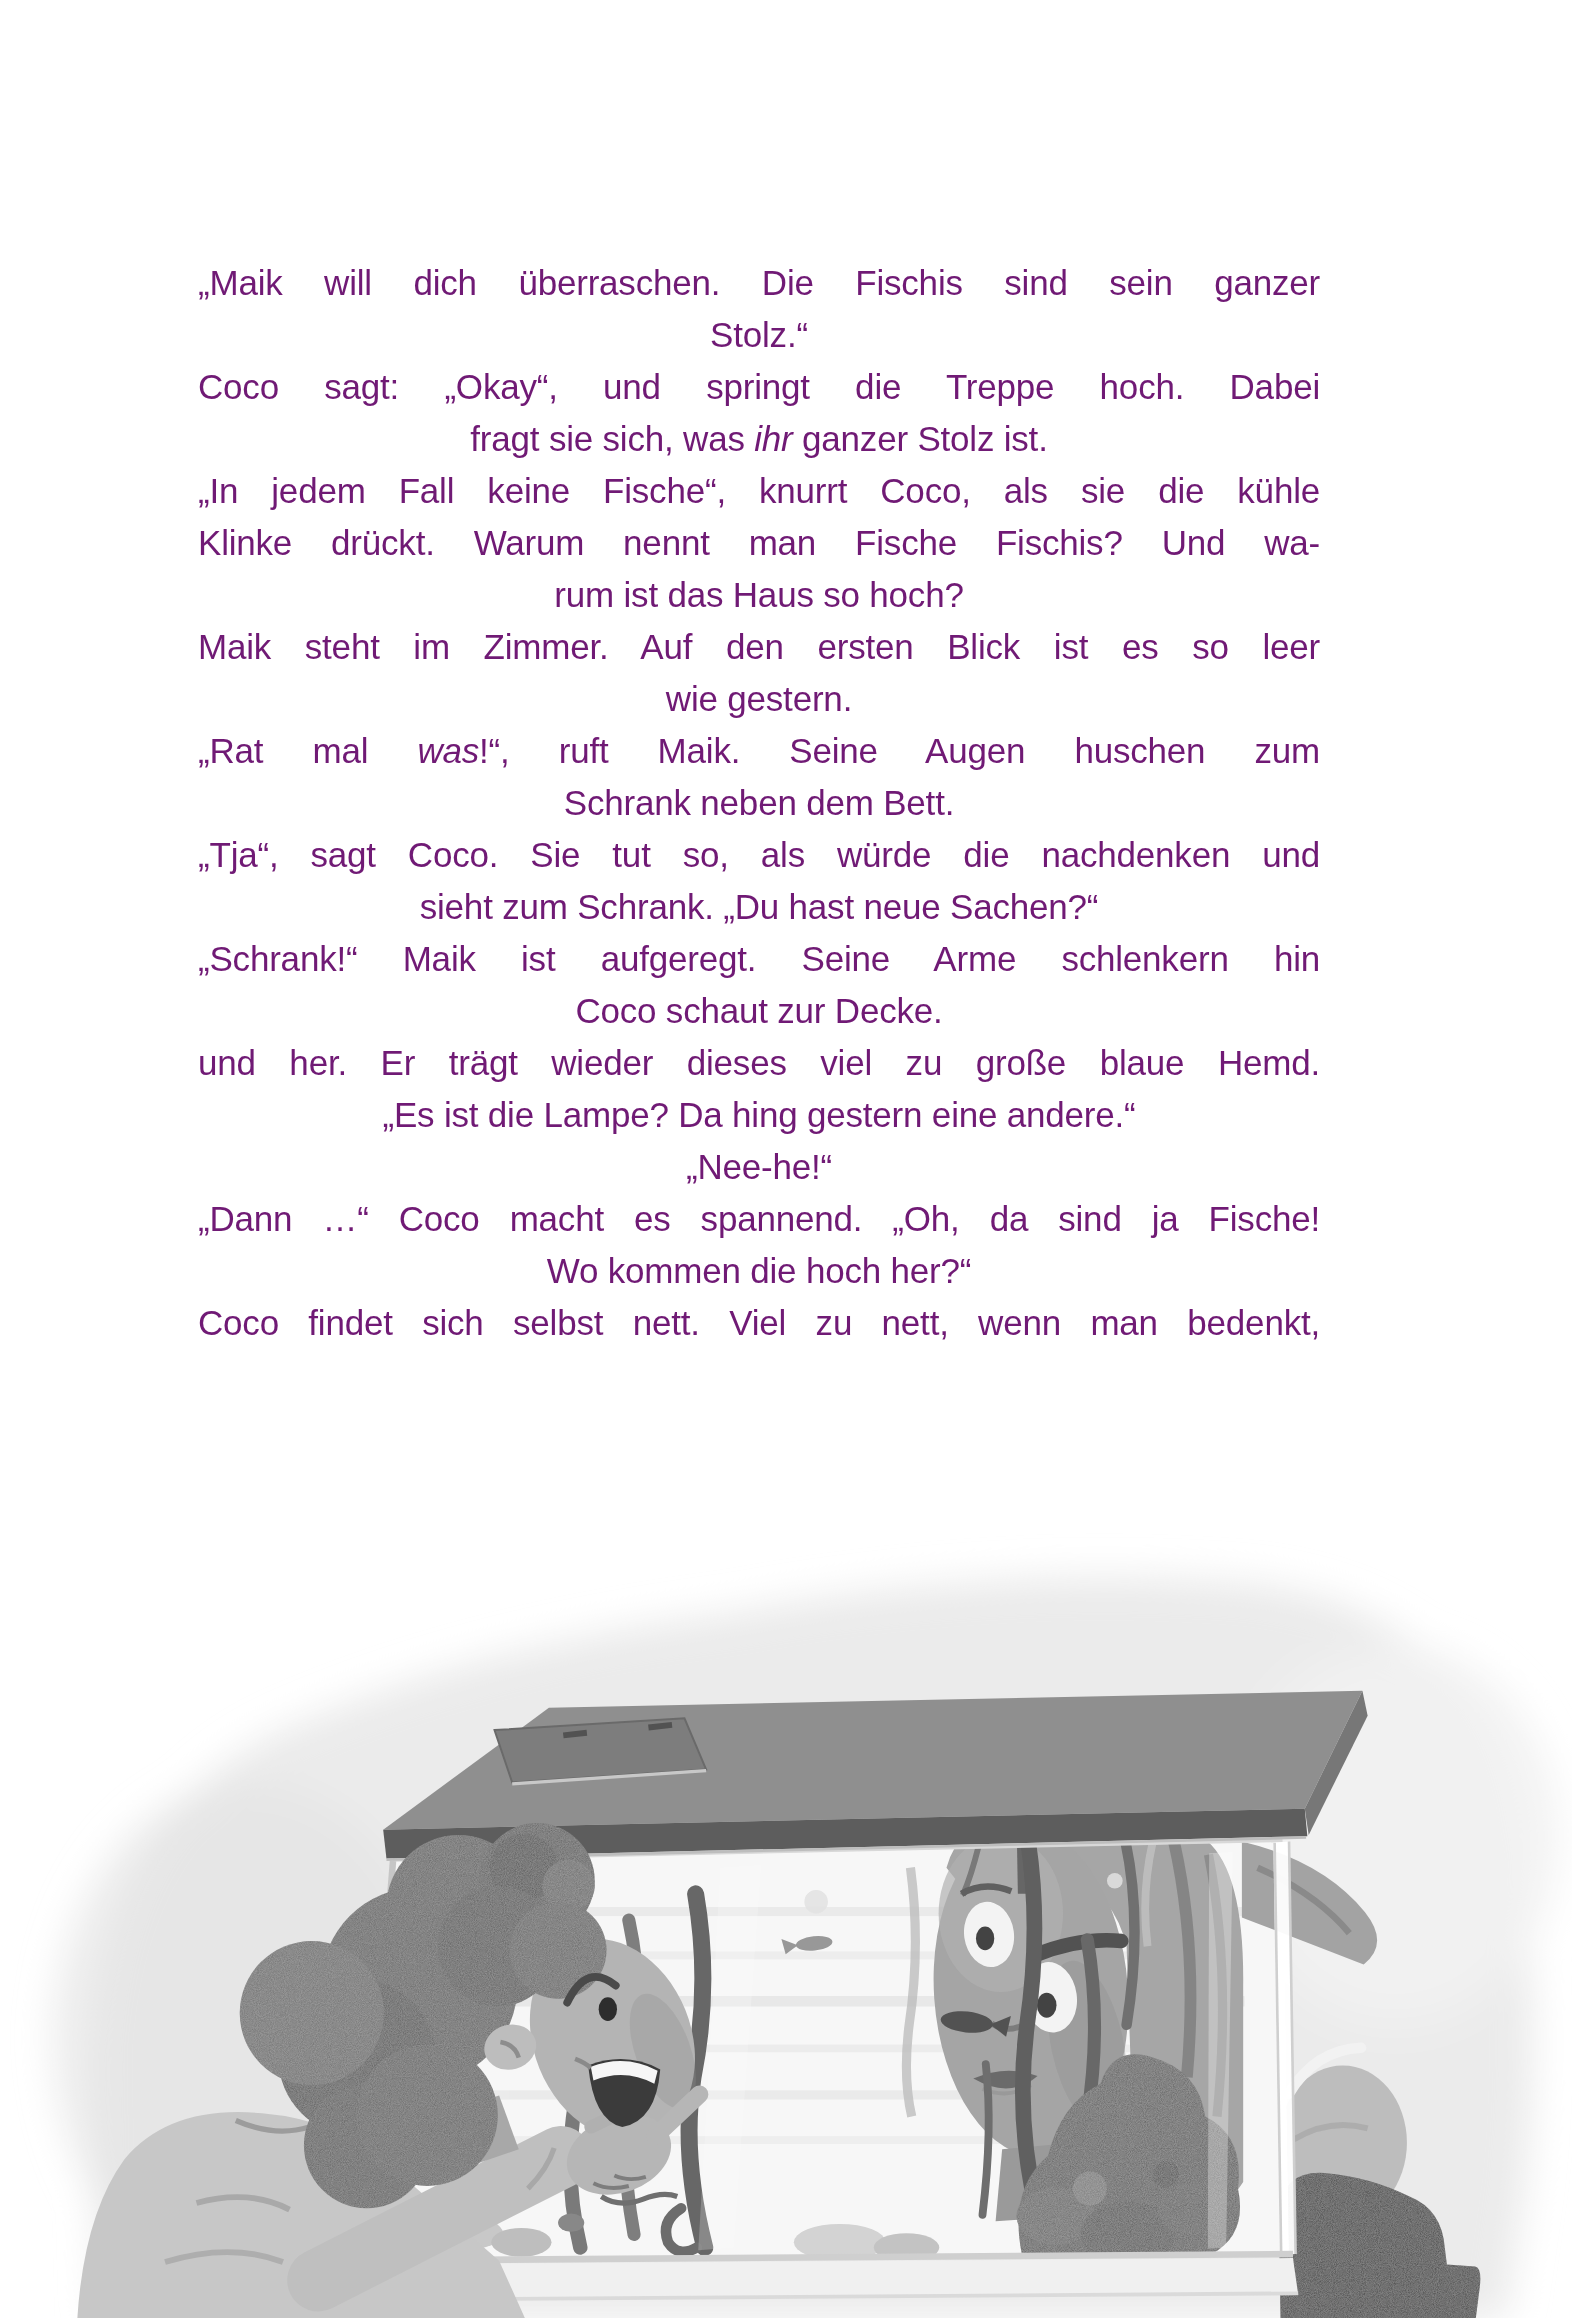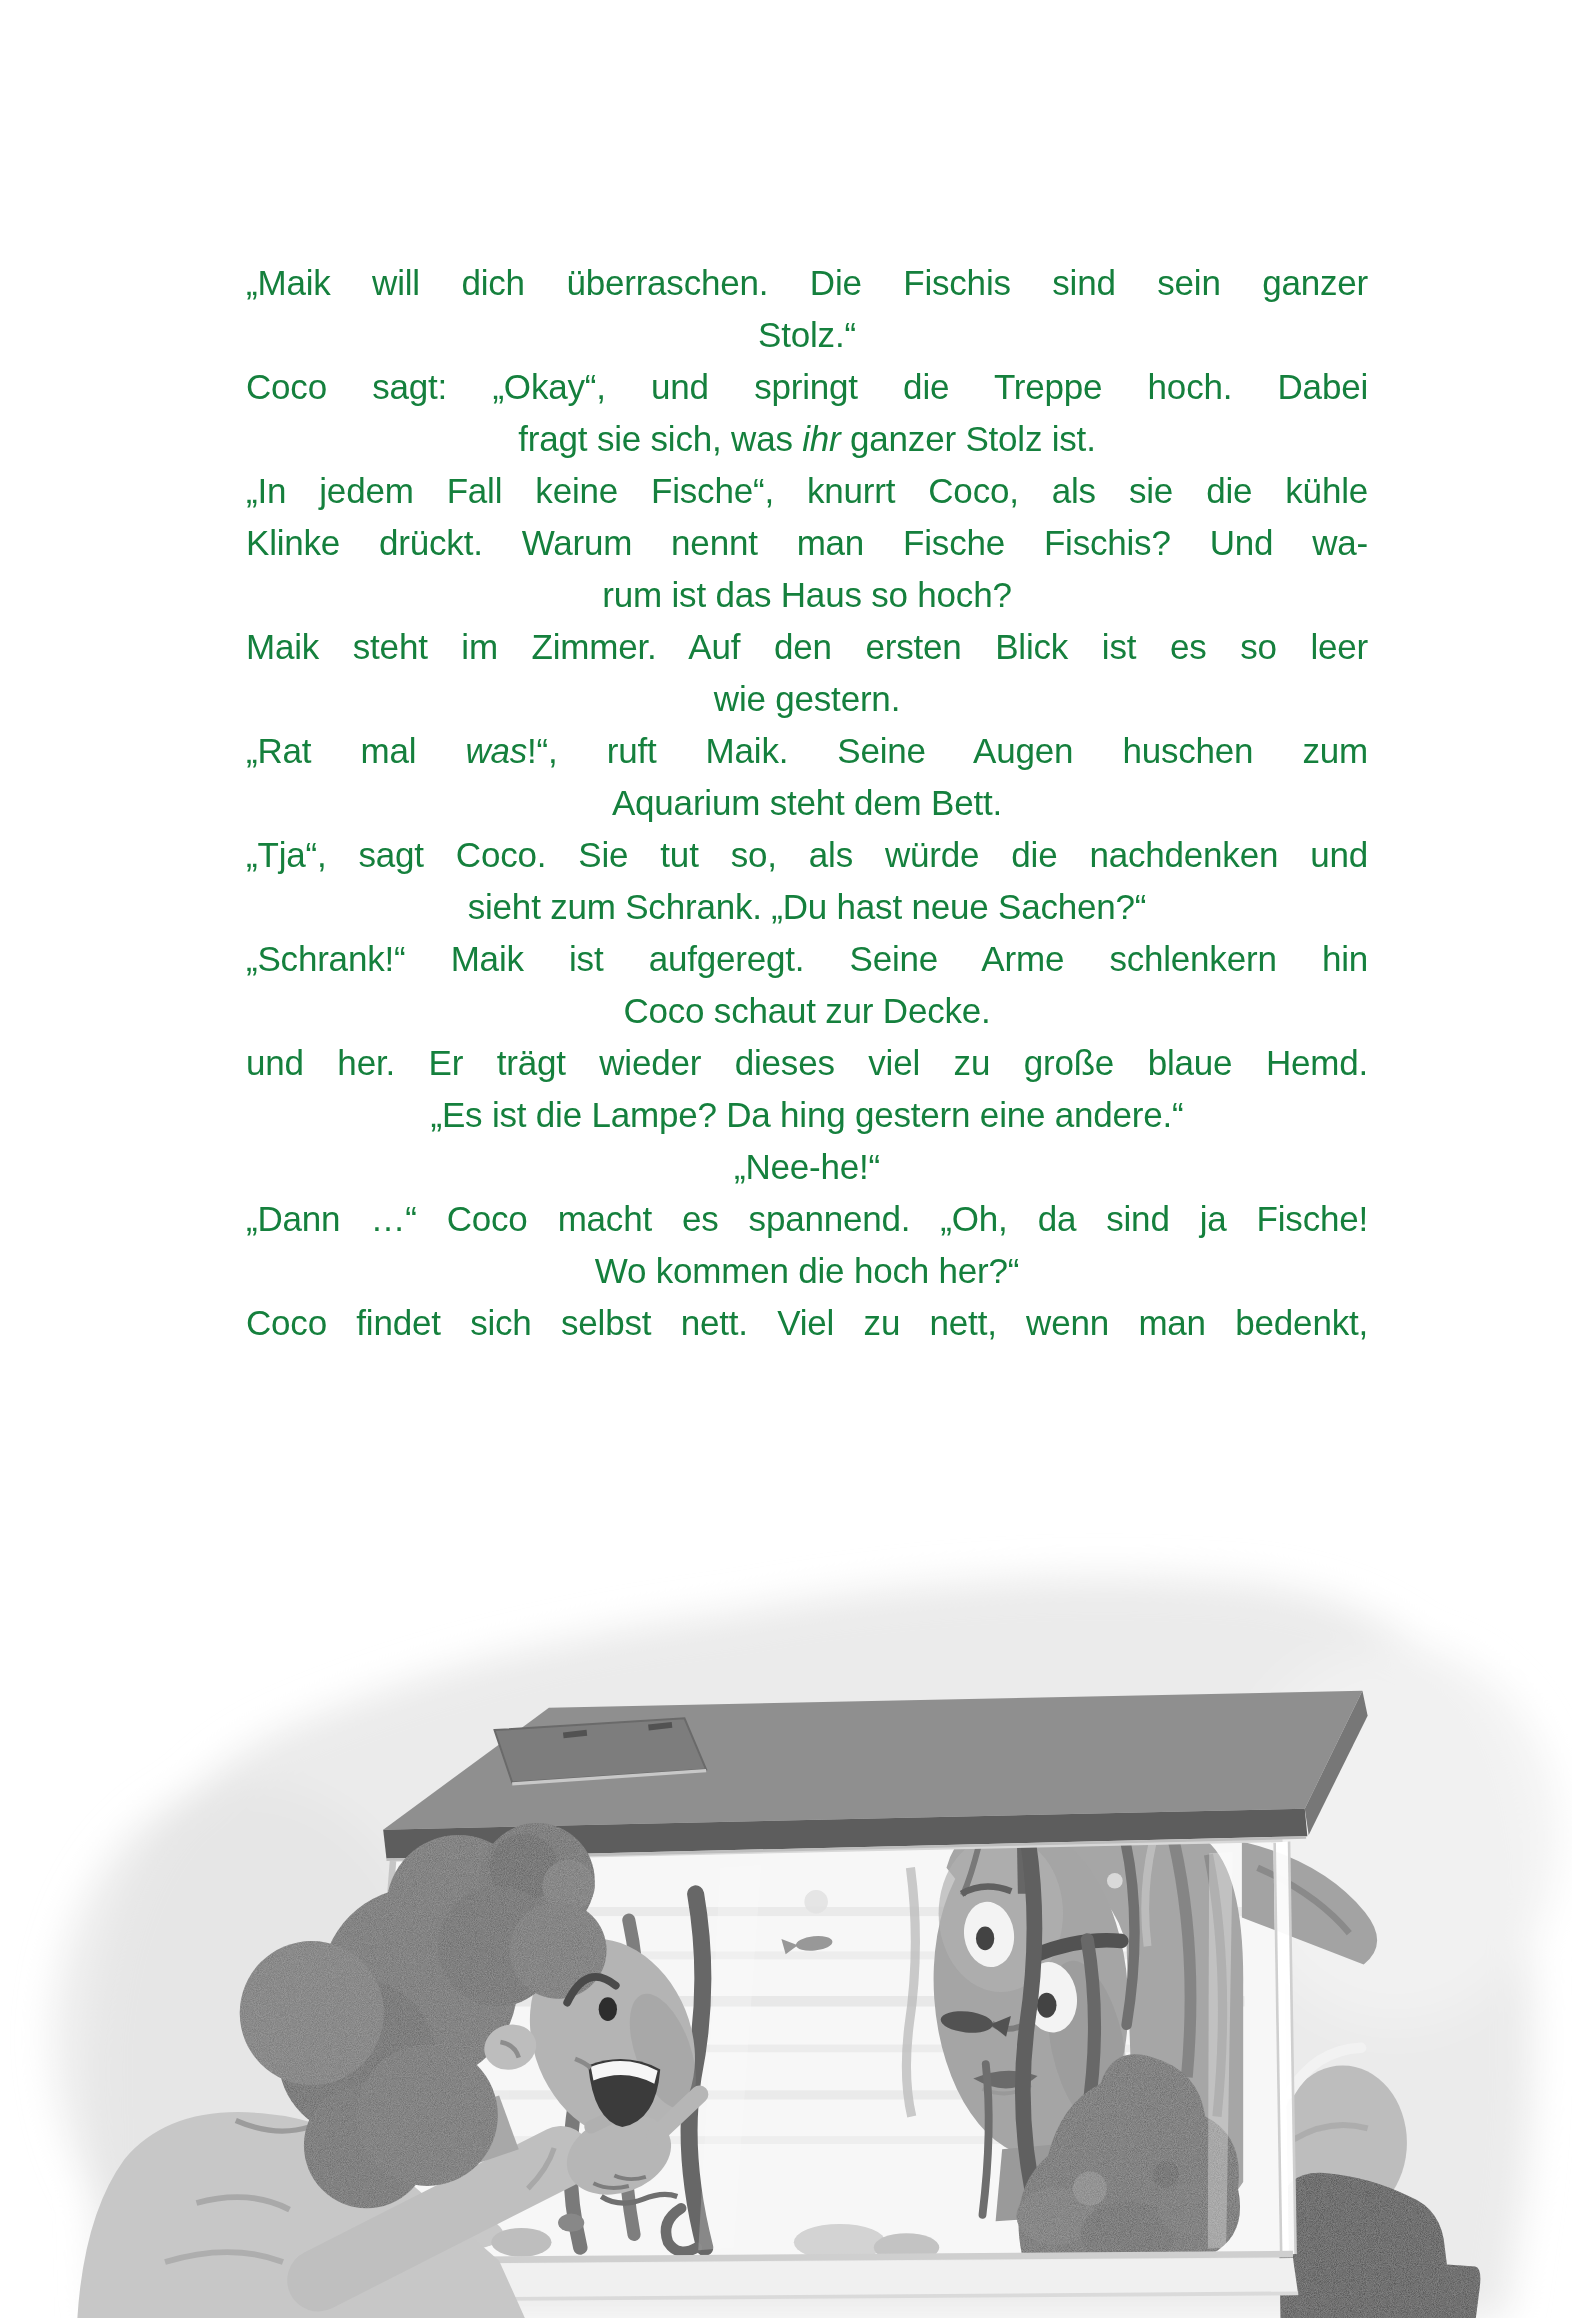--- a/index.html
+++ b/index.html
@@ -14,32 +14,32 @@
     letter-spacing:-0.2px;
   }
   .line{white-space:normal;text-align:center;}
   .line.j{text-align:justify;text-align-last:justify;}
   .line em{font-style:italic;}
   .illustration{position:absolute;left:0;top:1527px;width:1572px;height:792px;}
 </style>
 </head>
 <body>
 
-<div class="text-block" style="color: #15803d; margin-left: 48px;">
+<div class="text-block" style="color: #701a75;">
     <div class="line j"><span>„Maik will dich überraschen. Die Fischis sind sein ganzer</span></div>
     <div class="line"><span>Stolz.“</span></div>
     <div class="line j"><span>Coco sagt: „Okay“, und springt die Treppe hoch. Dabei</span></div>
     <div class="line"><span>fragt sie sich, was </span><em>ihr</em><span> ganzer Stolz ist.</span></div>
     <div class="line j"><span>„In jedem Fall keine Fische“, knurrt Coco, als sie die kühle</span></div>
     <div class="line j"><span>Klinke drückt. Warum nennt man Fische Fischis? Und wa-</span></div>
     <div class="line"><span>rum ist das Haus so hoch?</span></div>
     <div class="line j"><span>Maik steht im Zimmer. Auf den ersten Blick ist es so leer</span></div>
     <div class="line"><span>wie gestern.</span></div>
     <div class="line j"><span>„Rat mal </span><em>was</em><span>!“, ruft Maik. Seine Augen huschen zum</span></div>
-    <div class="line"><span>Aquarium steht dem Bett.</span></div>
+    <div class="line"><span>Schrank neben dem Bett.</span></div>
     <div class="line j"><span>„Tja“, sagt Coco. Sie tut so, als würde die nachdenken und</span></div>
     <div class="line"><span>sieht zum Schrank. „Du hast neue Sachen?“</span></div>
     <div class="line j"><span>„Schrank!“ Maik ist aufgeregt. Seine Arme schlenkern hin</span></div>
     <div class="line"><span>Coco schaut zur Decke.</span></div>
     <div class="line j"><span>und her. Er trägt wieder dieses viel zu große blaue Hemd.</span></div>
     <div class="line"><span>„Es ist die Lampe? Da hing gestern eine andere.“</span></div>
     <div class="line"><span>„Nee-he!“</span></div>
     <div class="line j"><span>„Dann …“ Coco macht es spannend. „Oh, da sind ja Fische!</span></div>
     <div class="line"><span>Wo kommen die hoch her?“</span></div>
     <div class="line j"><span>Coco findet sich selbst nett. Viel zu nett, wenn man bedenkt,</span></div>

